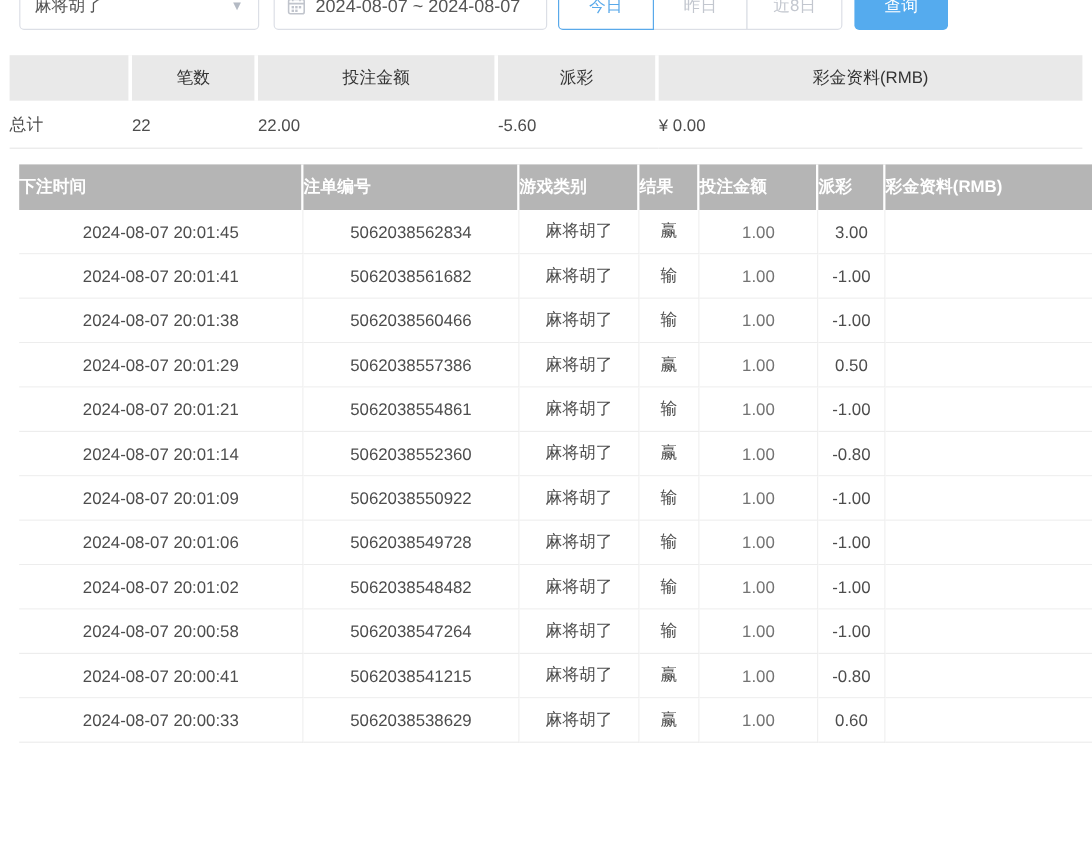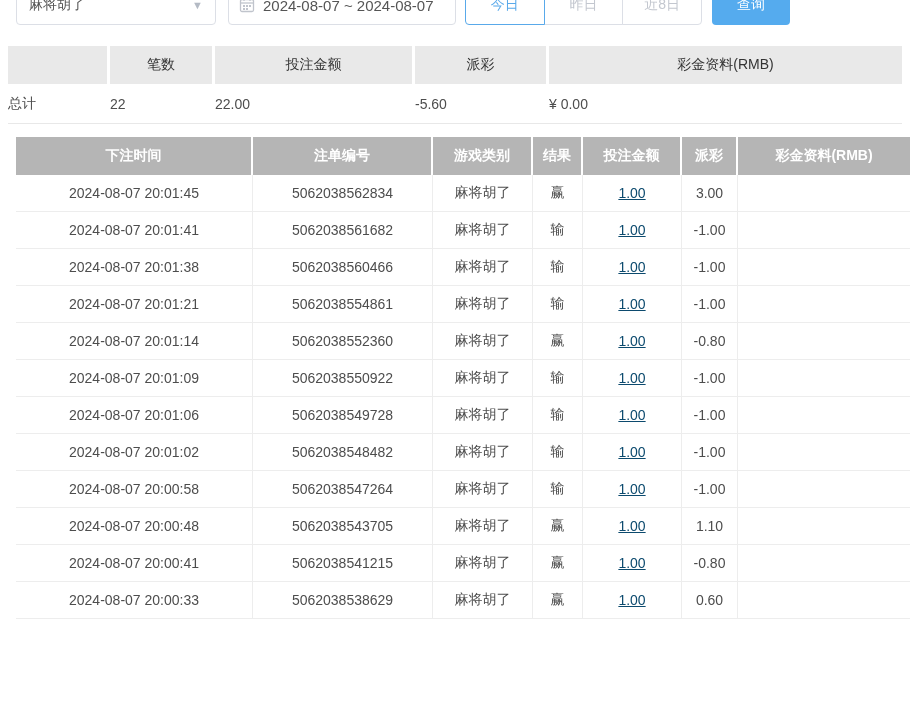--- a/index.html
+++ b/index.html
@@ -50,29 +50,29 @@
   .summary th:last-child { border-right:none; }
   .summary td {
     height:40px; font-size:14px; color:#4d4d4d;
     border-bottom:1px solid #e8e8e8; background:#fff;
   }
 
   
   .records { position:absolute; top:137px; left:16px; width:894px; }
   .records thead th {
     background:#b5b5b5; color:#fff; font-weight:bold; font-size:14px;
-    height:38px; text-align:center; border-right:2px solid #fff;
+    height:38px; text-align:left; border-right:2px solid #fff;
   }
   .records thead th:last-child { border-right:none; }
   .records tbody td {
     height:37px; background:#fff; text-align:center; font-size:14px;
     color:#4d4d4d; border-bottom:1px solid #ededed; border-right:1px solid #ededed;
   }
   .records tbody td:last-child { border-right:none; }
-  .amount-link { color:#0c4a6e; text-decoration:underline; cursor:pointer; }
+  .amount-link { color:#737373; cursor:pointer; }
   .neg { color:#f4566a; }
 </style>
 </head>
 <body>
 
 <div class="screen">
 
   <div class="filters">
     <div class="select-box">
       <span>麻将胡了</span>
@@ -173,20 +173,29 @@
         <tr>
           <td>2024-08-07 20:01:38</td>
           <td>5062038560466</td>
           <td>麻将胡了</td>
           <td>输</td>
           <td><a class="amount-link">1.00</a></td>
           <td class="neg">-1.00</td>
           <td></td>
         </tr>
         <tr>
+          <td>2024-08-07 20:01:29</td>
+          <td>5062038557386</td>
+          <td>麻将胡了</td>
+          <td>赢</td>
+          <td><a class="amount-link">1.00</a></td>
+          <td>0.50</td>
+          <td></td>
+        </tr>
+        <tr>
           <td>2024-08-07 20:01:21</td>
           <td>5062038554861</td>
           <td>麻将胡了</td>
           <td>输</td>
           <td><a class="amount-link">1.00</a></td>
           <td class="neg">-1.00</td>
           <td></td>
         </tr>
         <tr>
           <td>2024-08-07 20:01:14</td>
@@ -227,29 +236,20 @@
         <tr>
           <td>2024-08-07 20:00:58</td>
           <td>5062038547264</td>
           <td>麻将胡了</td>
           <td>输</td>
           <td><a class="amount-link">1.00</a></td>
           <td class="neg">-1.00</td>
           <td></td>
         </tr>
         <tr>
-          <td>2024-08-07 20:00:48</td>
-          <td>5062038543705</td>
-          <td>麻将胡了</td>
-          <td>赢</td>
-          <td><a class="amount-link">1.00</a></td>
-          <td>1.10</td>
-          <td></td>
-        </tr>
-        <tr>
           <td>2024-08-07 20:00:41</td>
           <td>5062038541215</td>
           <td>麻将胡了</td>
           <td>赢</td>
           <td><a class="amount-link">1.00</a></td>
           <td class="neg">-0.80</td>
           <td></td>
         </tr>
         <tr>
           <td>2024-08-07 20:00:33</td>

